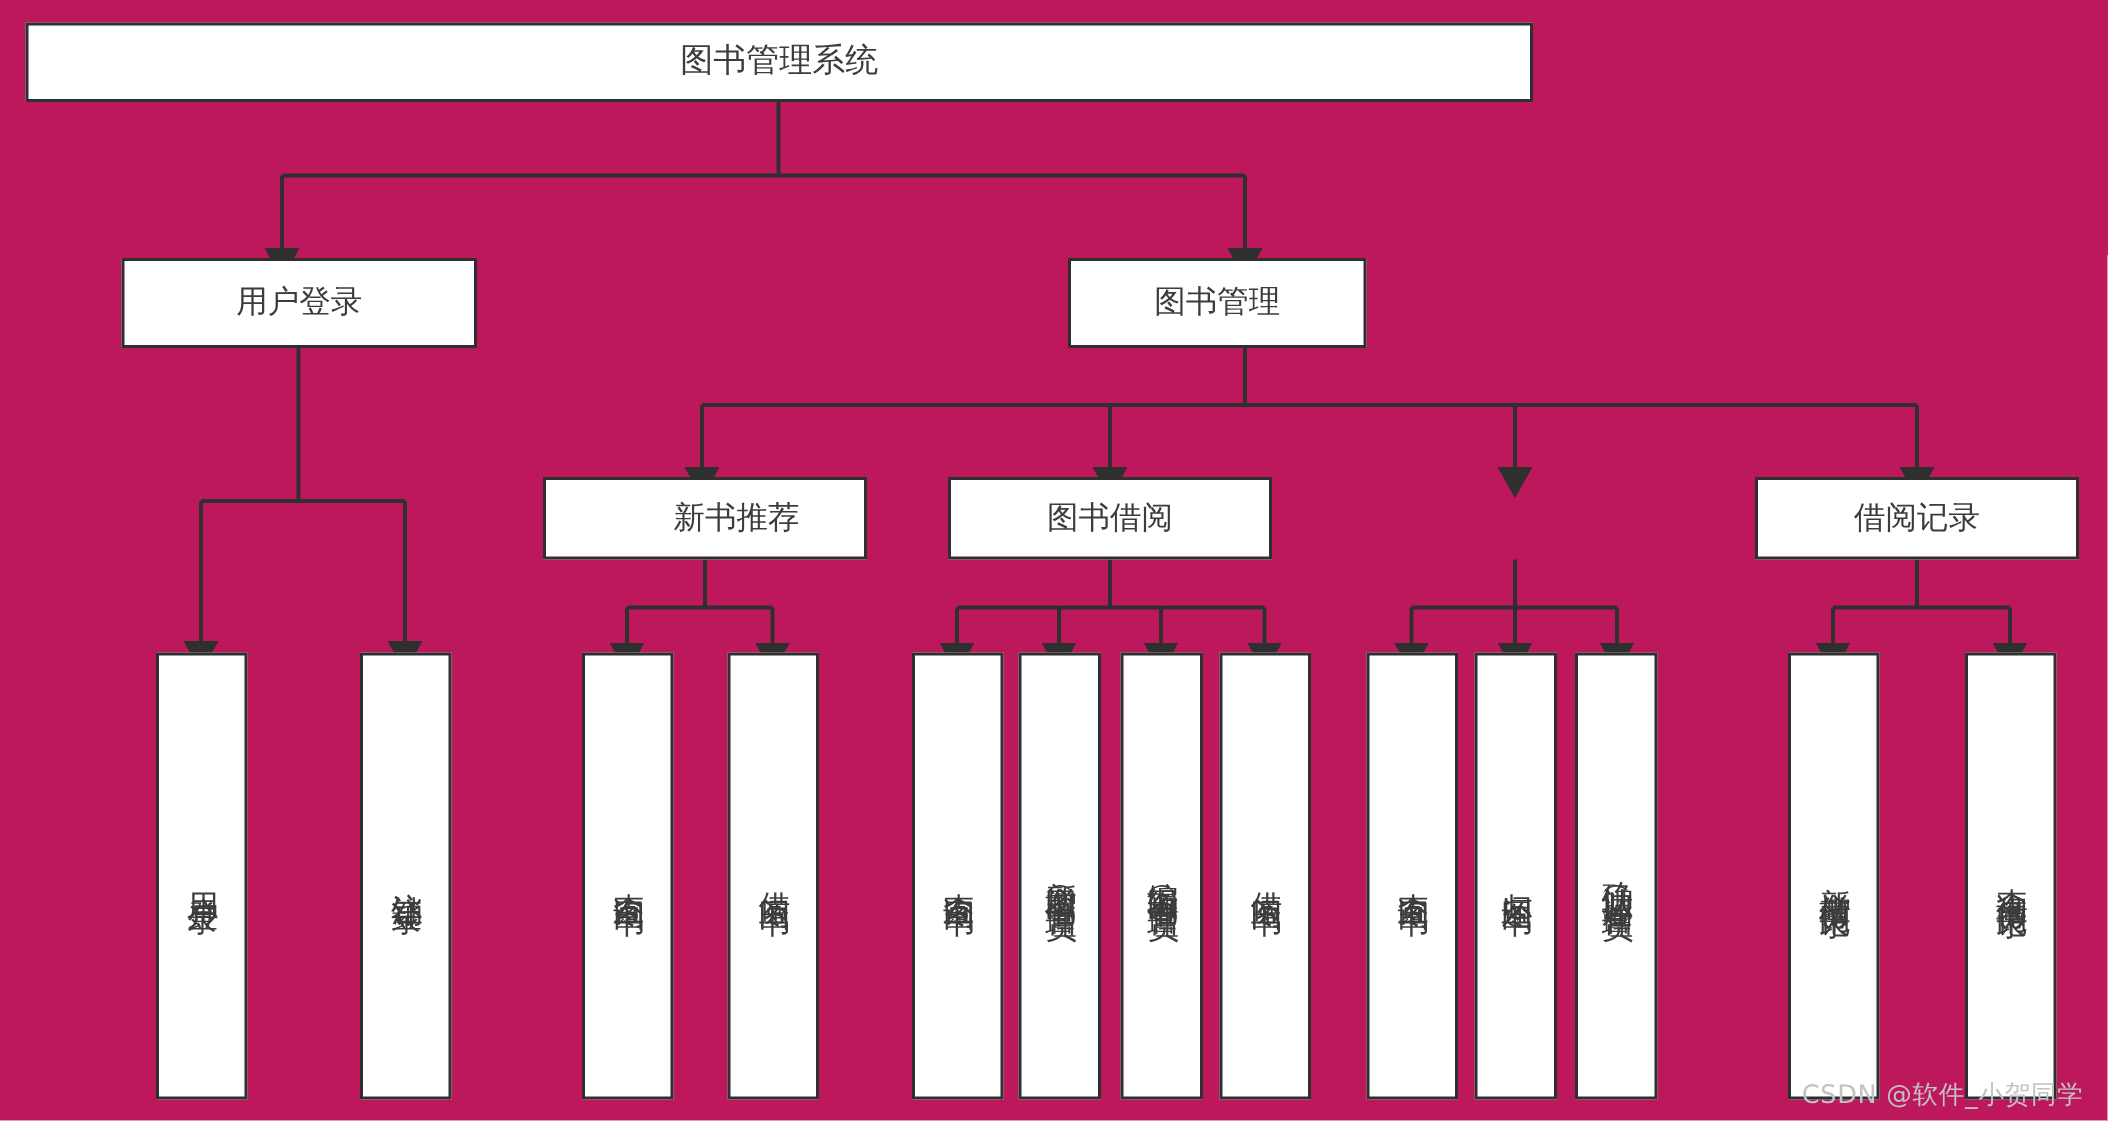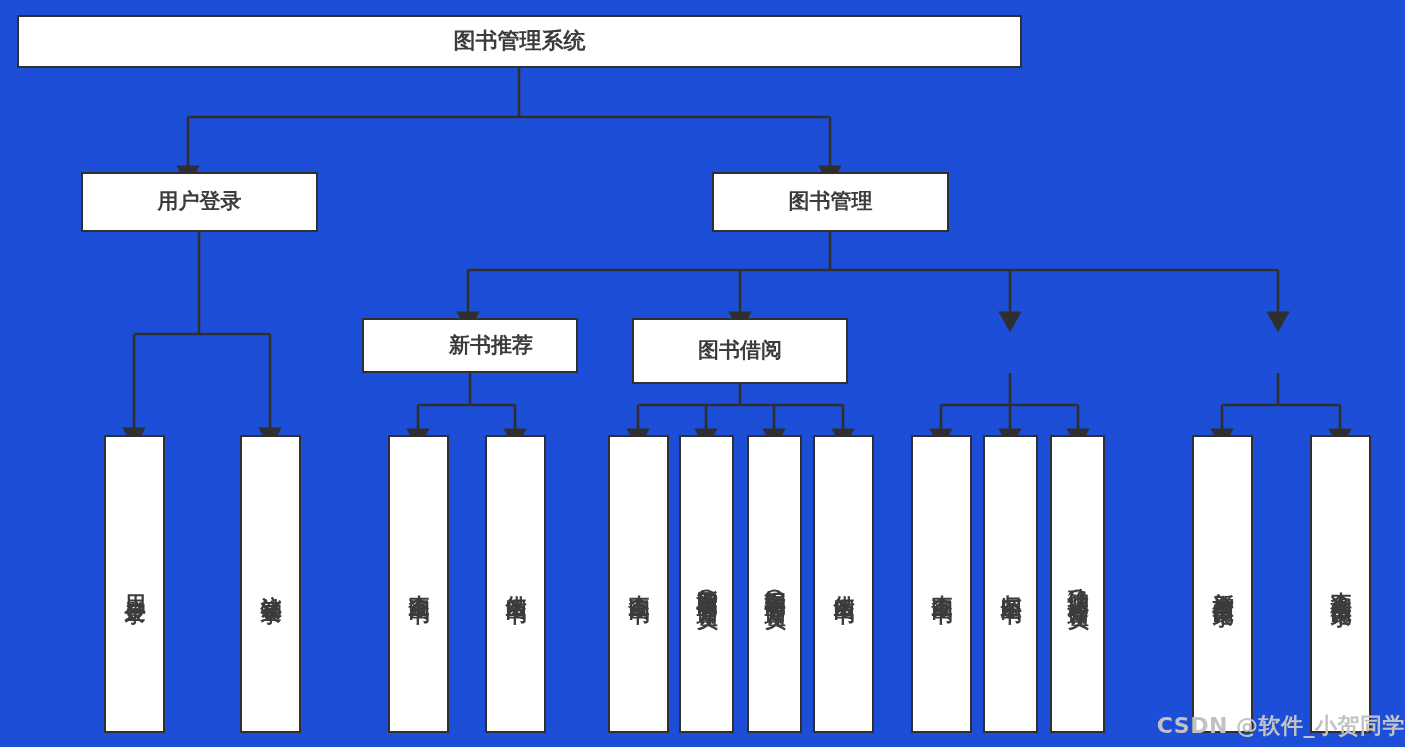--- a/index.html
+++ b/index.html
@@ -8,23 +8,22 @@
     padding: 0;
     background: #ffffff;
   }
   body {
     font-family: "DejaVu Sans", "Liberation Sans", sans-serif;
   }
   #canvas {
     position: relative;
     width: 1405px;
     height: 747px;
-    background: #1d4ed8;
+    background: #be185d;
     overflow: hidden;
-    font-weight: bold;
   }
   svg.wires {
     position: absolute;
     left: 0;
     top: 0;
     width: 1405px;
     height: 747px;
     pointer-events: none;
   }
   .node {
@@ -59,23 +58,23 @@
     padding: 8px 0;
   }
   .node.v .cap {
     writing-mode: vertical-rl;
     text-orientation: upright;
     text-align: center;
     white-space: nowrap;
   }
   .watermark {
     position: absolute;
-    right: 0;
+    right: 16px;
     bottom: 6px;
-    font-size: 22px;
+    font-size: 17px;
     color: #c2c2c2;
     letter-spacing: 0.5px;
     white-space: nowrap;
   }
 </style>
 </head>
 <body>
 
 <div id="canvas">
 
@@ -131,29 +130,32 @@
     </g>
   </svg>
 
   <div class="node h root" style="left:17px; top:15px; width:1005px; height:53px;">
     <span class="cap">图书管理系统</span>
   </div>
 
   <div class="node h" style="left:81px; top:172px; width:237px; height:60px;">
     <span class="cap">用户登录</span>
   </div>
-  <div class="node h" style="left:712px; top:172px; width:237px; height:60px;">
+  <div class="node h" style="left:712px; top:172px; width:199px; height:60px;">
     <span class="cap">图书管理</span>
   </div>
 
   <div class="node h" style="left:362px; top:318px; width:216px; height:55px;padding-left:42px;">
     <span class="cap">新书推荐</span>
   </div>
-  <div class="node h" style="left:632px; top:318px; width:216px; height:66px;">
+  <div class="node h" style="left:632px; top:318px; width:216px; height:55px;">
     <span class="cap">图书借阅</span>
+  </div>
+  <div class="node h" style="left:1170px; top:318px; width:216px; height:55px;">
+    <span class="cap">借阅记录</span>
   </div>
 
   <div class="node v" style="left:104px; top:435px; width:61px; height:298px;">
     <span class="cap">用户登录</span>
   </div>
   <div class="node v" style="left:240px; top:435px; width:61px; height:298px;">
     <span class="cap">注销登录</span>
   </div>
 
   <div class="node v" style="left:388px; top:435px; width:61px; height:298px;">

